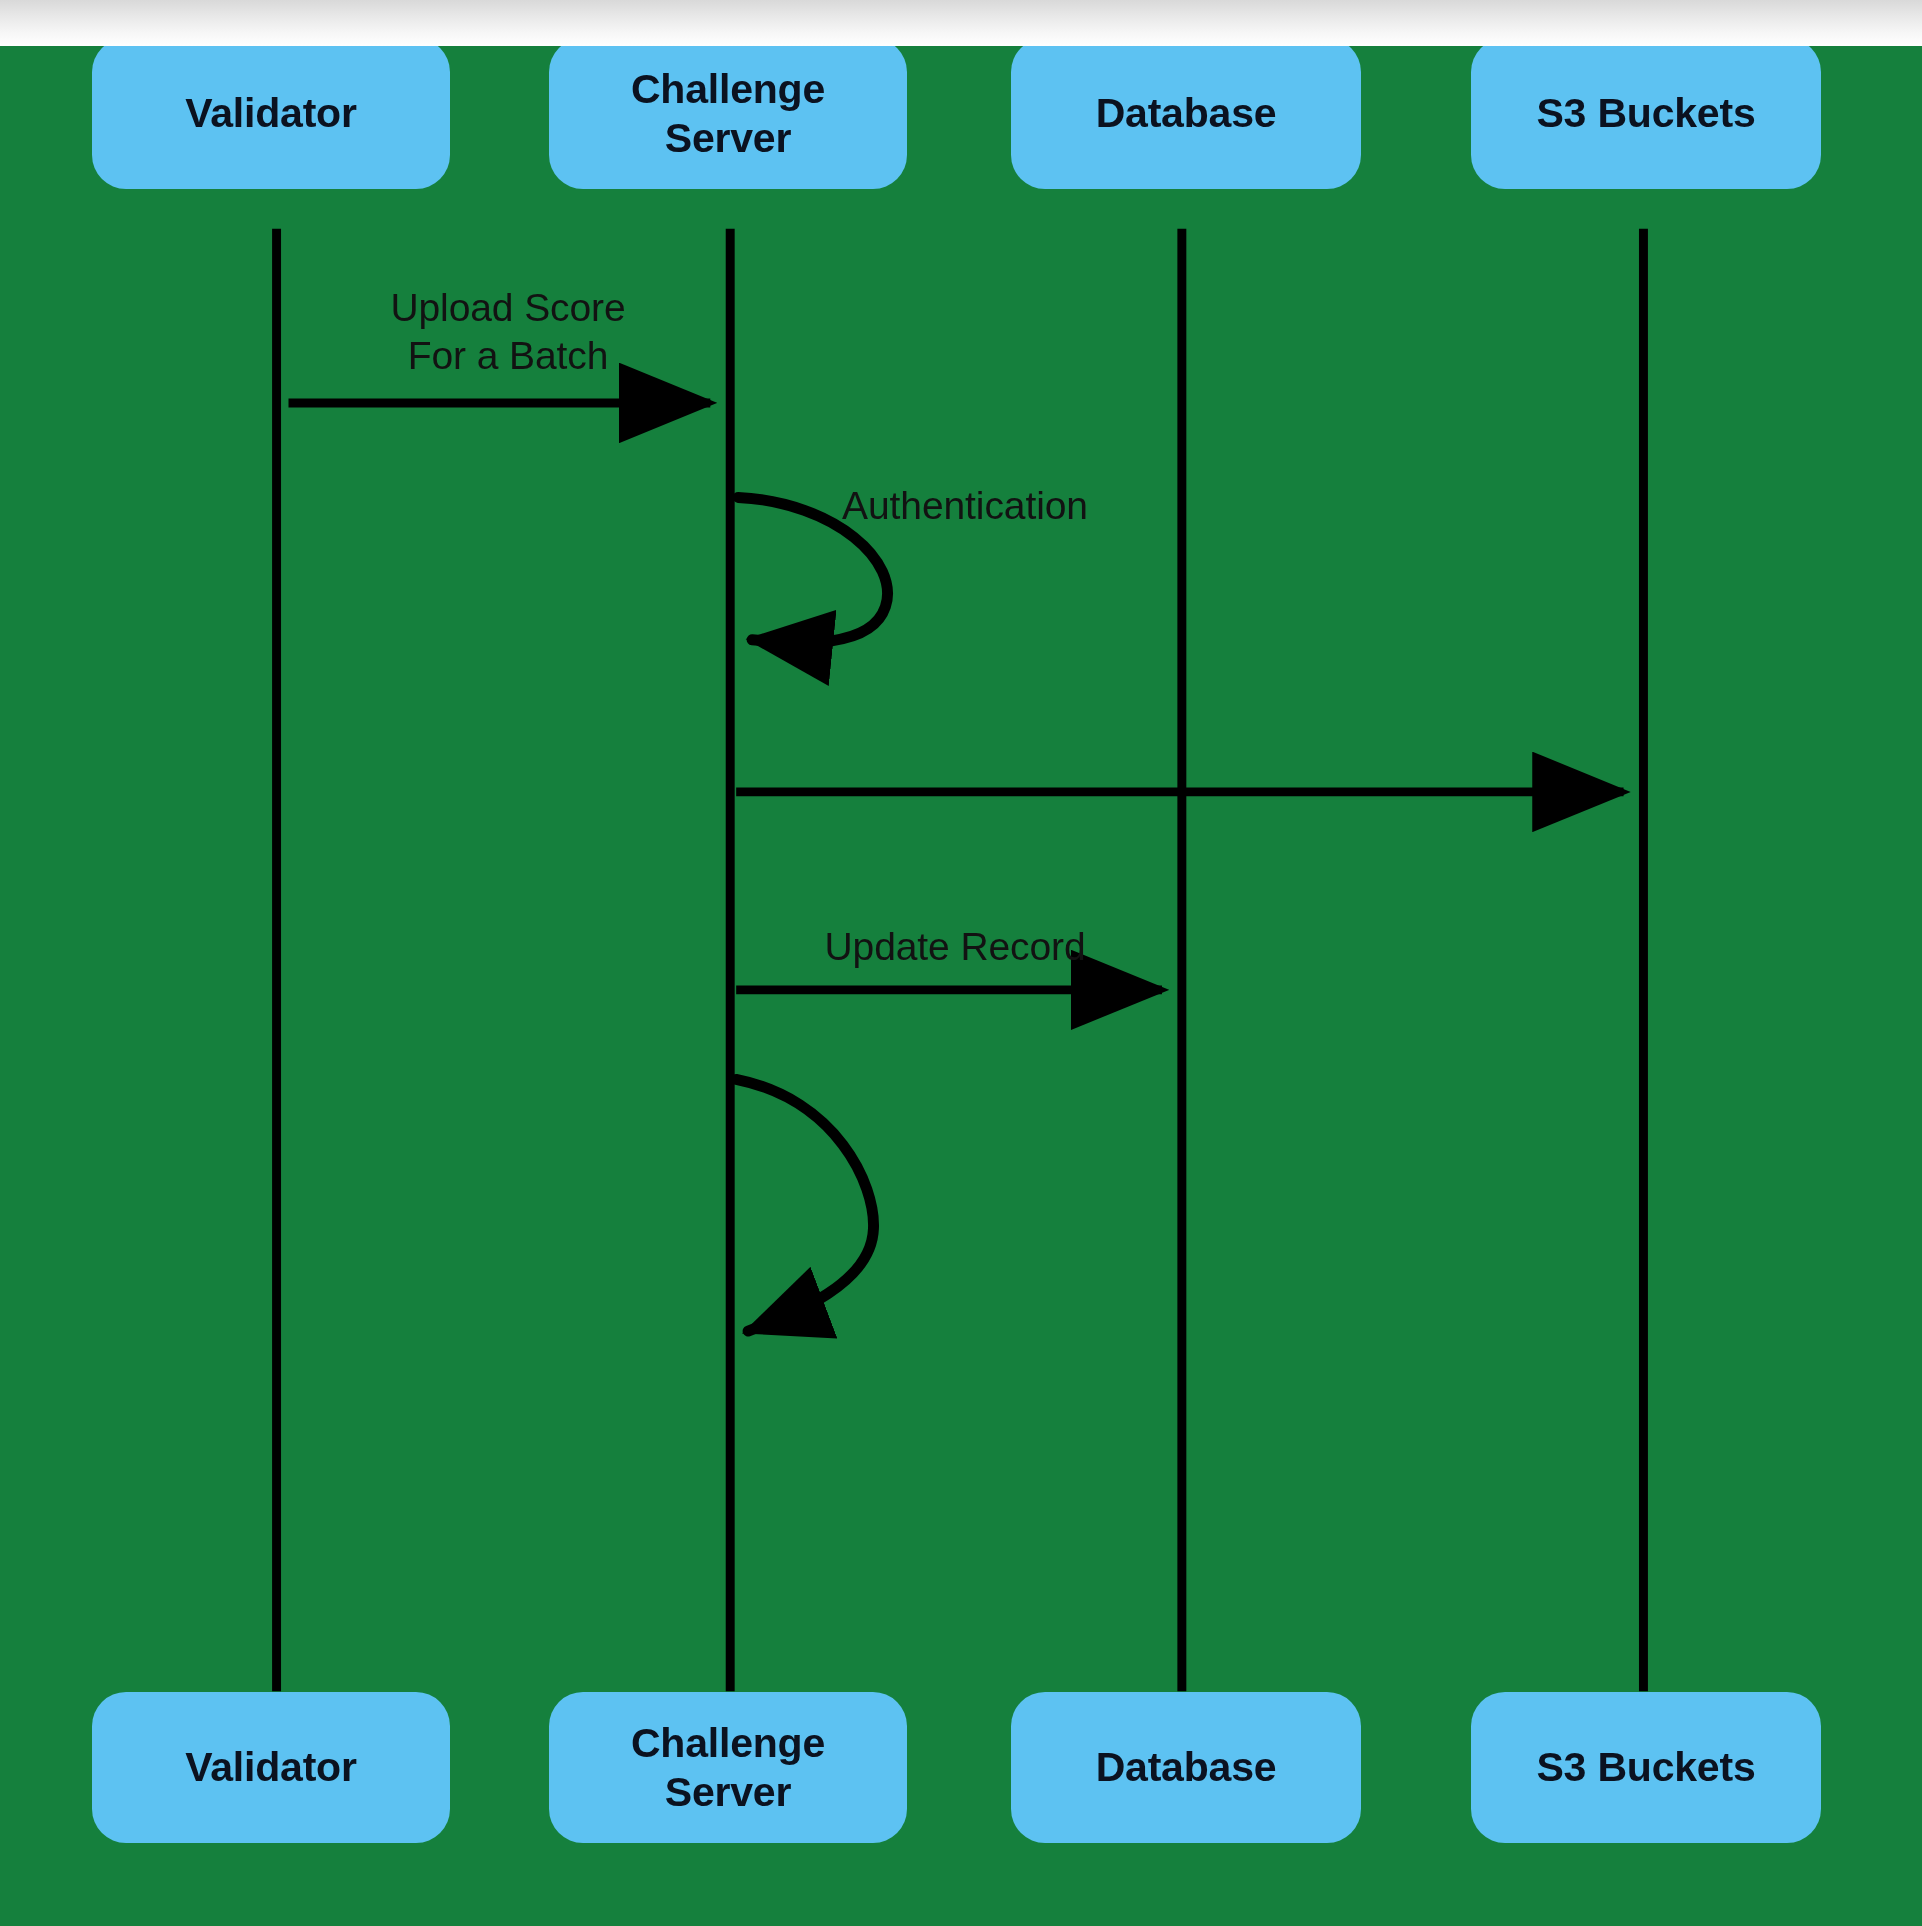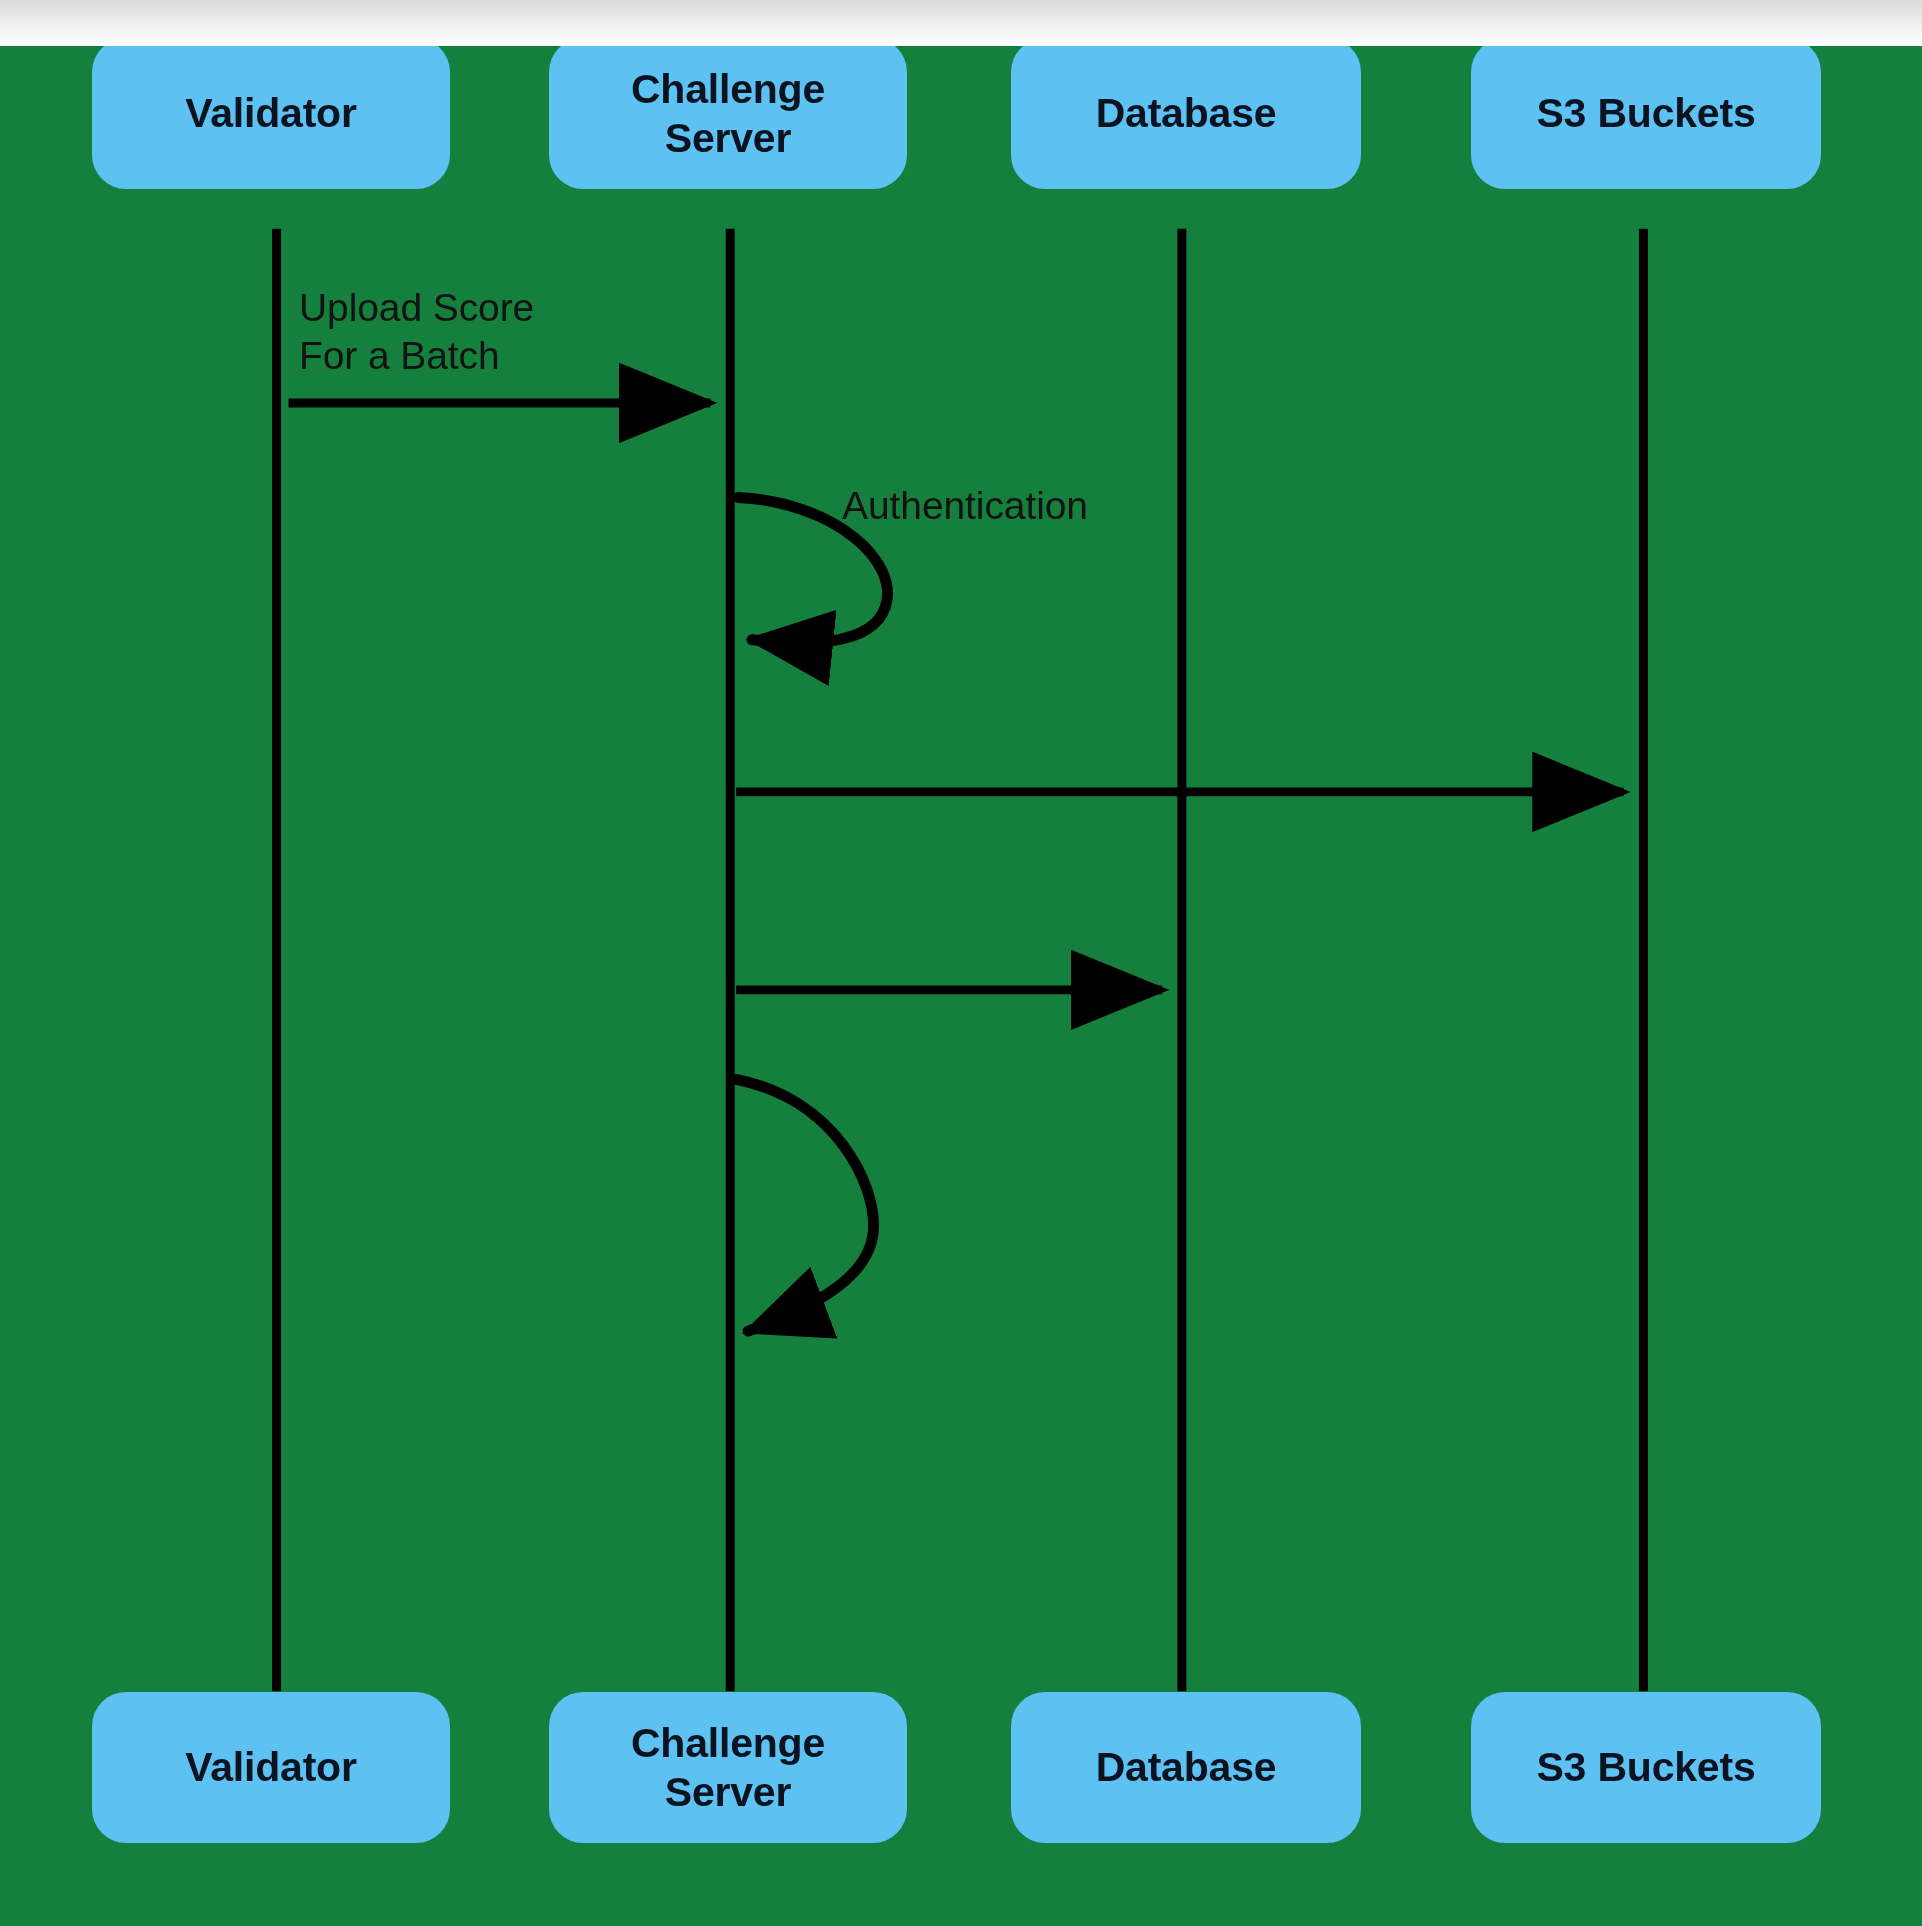--- a/index.html
+++ b/index.html
@@ -53,21 +53,21 @@
     letter-spacing: -0.2px;
     white-space: pre-line;
   }
   .msg-label {
     position: absolute;
     color: #121212;
     font-family: "Liberation Sans", sans-serif;
     font-weight: normal;
     font-size: 39px;
     line-height: 1.24;
-    text-align: left;
+    text-align: center;
     white-space: pre-line;
     letter-spacing: -0.1px;
   }
 </style>
 </head>
 <body>
 
 <div id="canvas">
 
   <svg class="diagram-svg" width="1922" height="1926" viewBox="0 0 1932 1936">
@@ -114,20 +114,21 @@
   <div class="actor-box" style="left:1471px; top:38px; width:350px; height:151px;">
     <span class="actor-label">S3 Buckets</span>
   </div>
 
   <div class="msg-label" style="left:299px; top:284px; width:418px;">Upload Score
 For a Batch</div>
 
   <div class="msg-label" style="left:786px; top:482px; width:358px; text-align:center;">Authentication</div>
 
 
+  <div class="msg-label" style="left:736px; top:923px; width:438px;">Update Record</div>
 
 
   <div class="actor-box" style="left:92px; top:1692px; width:358px; height:151px;">
     <span class="actor-label">Validator</span>
   </div>
 
   <div class="actor-box" style="left:549px; top:1692px; width:358px; height:151px;">
     <span class="actor-label">Challenge
 Server</span>
   </div>

